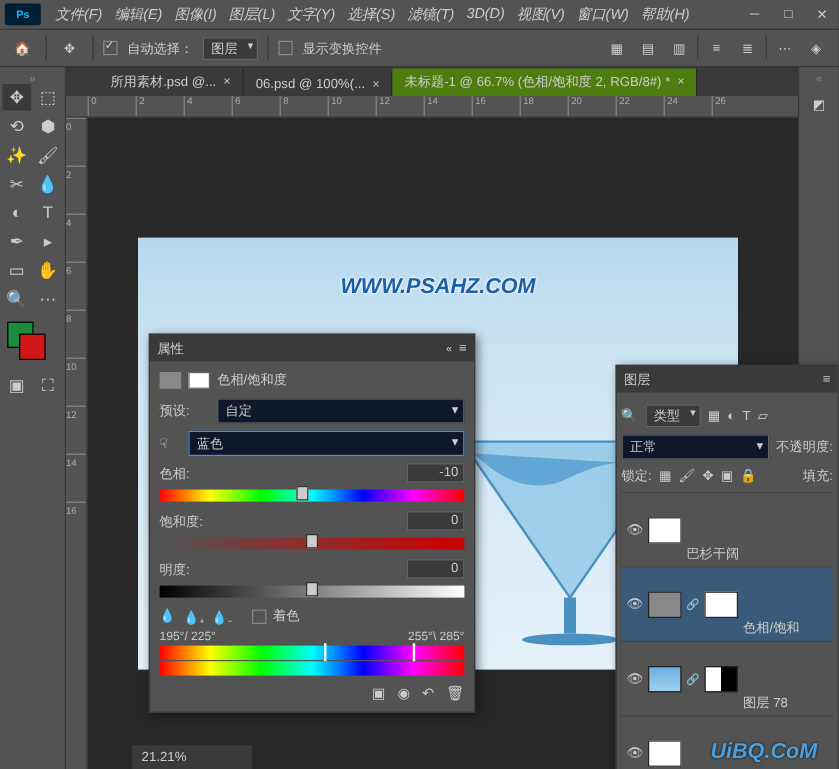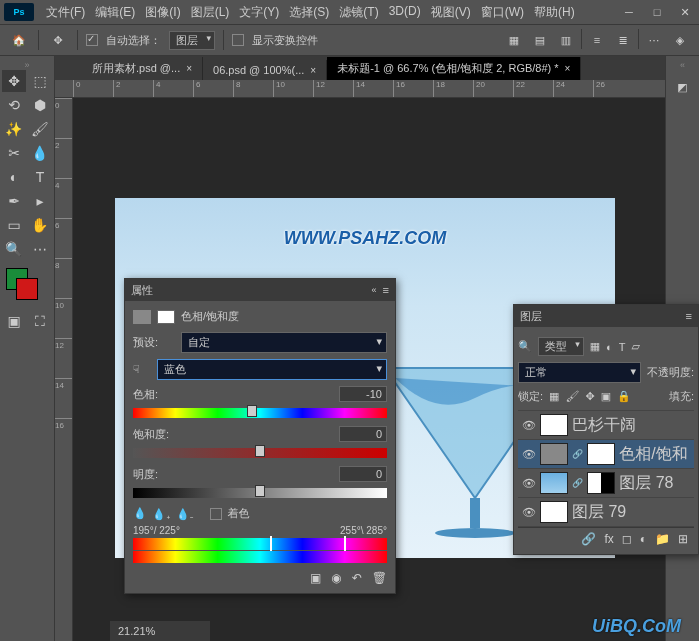--- a/index.html
+++ b/index.html
@@ -1,40 +1,40 @@
 <!DOCTYPE html>
 <html><head>
 <meta charset="utf-8">
 <style>
 * { margin: 0; padding: 0; box-sizing: border-box; font-family: "Microsoft YaHei", Arial, sans-serif; }
 body { background: #535353; width: 699px; height: 641px; overflow: hidden; position: relative; font-size: 11px; color: #ccc; }
 .titlebar { height: 24px; background: #535353; display: flex; align-items: center; padding: 0 4px; }
 .ps-logo { width: 30px; height: 18px; background: #001d33; color: #00c8ff; font-weight: bold; font-size: 9px; display: flex; align-items: center; justify-content: center; border-radius: 2px; margin-right: 8px; }
-.menubar { display: flex; gap: 2px; flex: 1; }
+.menubar { display: flex; gap: 2px; flex: 1; font-style: italic; }
 .menubar span { padding: 2px 4px; font-size: 12px; cursor: pointer; }
 .win-controls { display: flex; gap: 8px; margin-left: auto; }
 .win-controls span { width: 20px; height: 16px; display: flex; align-items: center; justify-content: center; cursor: pointer; }
 .optbar { height: 32px; background: #535353; border-top: 1px solid #383838; border-bottom: 1px solid #383838; display: flex; align-items: center; padding: 0 8px; gap: 8px; }
 .optbar .sep { width: 1px; height: 20px; background: #383838; }
 .icon-btn { width: 22px; height: 22px; display: flex; align-items: center; justify-content: center; cursor: pointer; }
 .checkbox { width: 12px; height: 12px; border: 1px solid #888; display: inline-block; }
 .checkbox.checked::after { content: "✓"; color: #ccc; font-size: 10px; position: relative; top: -3px; }
 .select-box { background: #3a3a3a; border: 1px solid #666; padding: 1px 16px 1px 6px; position: relative; font-size: 11px; }
 .select-box::after { content: "▾"; position: absolute; right: 3px; top: 1px; font-size: 9px; }
 .main-area { display: flex; height: calc(100% - 56px); }
 .toolbox { width: 55px; background: #535353; border-right: 1px solid #383838; padding: 4px 2px; }
 .tool-grid { display: grid; grid-template-columns: 1fr 1fr; gap: 2px; }
 .tool { width: 24px; height: 22px; display: flex; align-items: center; justify-content: center; cursor: pointer; font-size: 14px; }
 .tool.active { background: #3a3a3a; }
 .color-swatches { margin-top: 8px; position: relative; height: 36px; }
 .swatch-fg { width: 22px; height: 22px; background: #1a8c3a; border: 1px solid #000; position: absolute; top: 0; left: 4px; }
 .swatch-bg { width: 22px; height: 22px; background: #d01818; border: 1px solid #000; position: absolute; top: 10px; left: 14px; }
 .tabbar { height: 24px; background: #3a3a3a; display: flex; align-items: flex-end; padding-left: 27px; }
 .tab { padding: 4px 10px; font-size: 11px; background: #3a3a3a; border-right: 1px solid #282828; cursor: pointer; display: flex; align-items: center; gap: 6px; }
-.tab.active { background: #000000; }
+.tab.active { background: #4d7c0f; }
 .tab .x { font-size: 10px; }
 .canvas-wrap { flex: 1; display: flex; flex-direction: column; background: #282828; position: relative; }
 .ruler-h { height: 18px; background: #535353; border-bottom: 1px solid #383838; display: flex; font-size: 8px; overflow: hidden; }
 .ruler-h .tick { flex: 0 0 40px; border-left: 1px solid #888; padding-left: 2px; color: #aaa; }
 .ruler-v { width: 18px; background: #535353; border-right: 1px solid #383838; display: flex; flex-direction: column; font-size: 8px; overflow: hidden; }
 .ruler-v .tick { flex: 0 0 40px; border-top: 1px solid #888; padding-top: 2px; color: #aaa; writing-mode: horizontal-tb; }
 .canvas-body { flex: 1; display: flex; position: relative; }
 .artboard { position: absolute; left: 60px; top: 100px; width: 500px; height: 360px; background: linear-gradient(to bottom, #b8d8ee 0%, #cde5f4 30%, #e6f2fa 100%); }
 .watermark { position: absolute; top: 30px; left: 50%; transform: translateX(-50%); color: #1a5fa8; font-weight: bold; font-style: italic; font-size: 18px; text-shadow: 0 0 2px #fff, 0 0 3px #fff; }
 .glass { position: absolute; right: 40px; bottom: 20px; width: 200px; height: 180px; }
@@ -56,21 +56,21 @@
 .eyedroppers { display: flex; gap: 6px; align-items: center; margin-top: 6px; }
 .range-labels { display: flex; justify-content: space-between; font-size: 10px; margin-top: 4px; }
 .hue-bar { height: 12px; background: linear-gradient(to right, red, yellow, lime, cyan, blue, magenta, red); margin-top: 2px; position: relative; }
 .layers-panel { right: 0; top: 304px; width: 186px; }
 .layer-row { display: flex; align-items: center; gap: 4px; padding: 3px 4px; border-bottom: 1px solid #444; }
 .eye { width: 14px; font-size: 11px; }
 .layer-thumb { width: 28px; height: 22px; background: #888; border: 1px solid #222; }
 .layer-thumb.white { background: #fff; }
 .layer-thumb.sky { background: linear-gradient(to bottom, #6bb0e0, #a0d0ee); }
 .layer-thumb.mask { background: linear-gradient(to right, #fff 50%, #000 50%); }
-.layer-name { font-size: 16px; }
+.layer-name { font-size: 11px; margin-top: 40px; }
 .layer-bottom { display: flex; justify-content: flex-end; gap: 8px; padding: 4px 6px; border-top: 1px solid #383838; font-size: 12px; }
 .statusbar { position: absolute; bottom: 0; left: 55px; height: 20px; background: #3a3a3a; display: flex; align-items: center; padding: 0 8px; font-size: 11px; width: 100px; }
 .uibq { position: absolute; right: 18px; bottom: 4px; color: #4aa0e0; font-style: italic; font-weight: bold; font-size: 18px; text-shadow: 0 0 2px #000; }
 .rside { width: 34px; background: #535353; border-left: 1px solid #383838; display: flex; flex-direction: column; align-items: center; padding-top: 4px; gap: 6px; }
 .opt-right { display:flex; gap:4px; margin-left:auto; }
 </style>
 </head>
 <body>
 
 <div class="titlebar">

